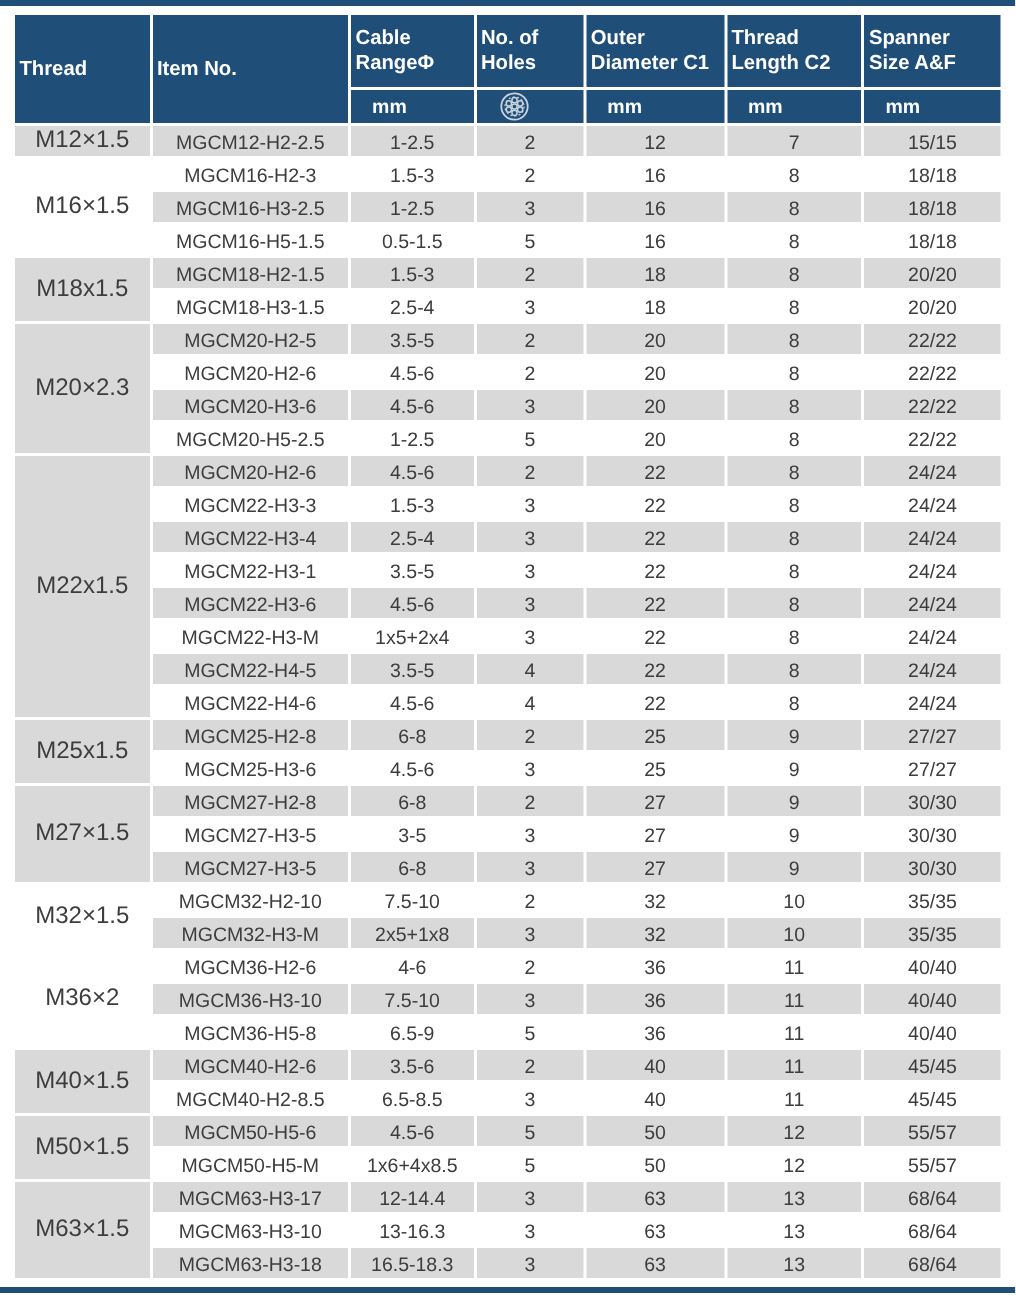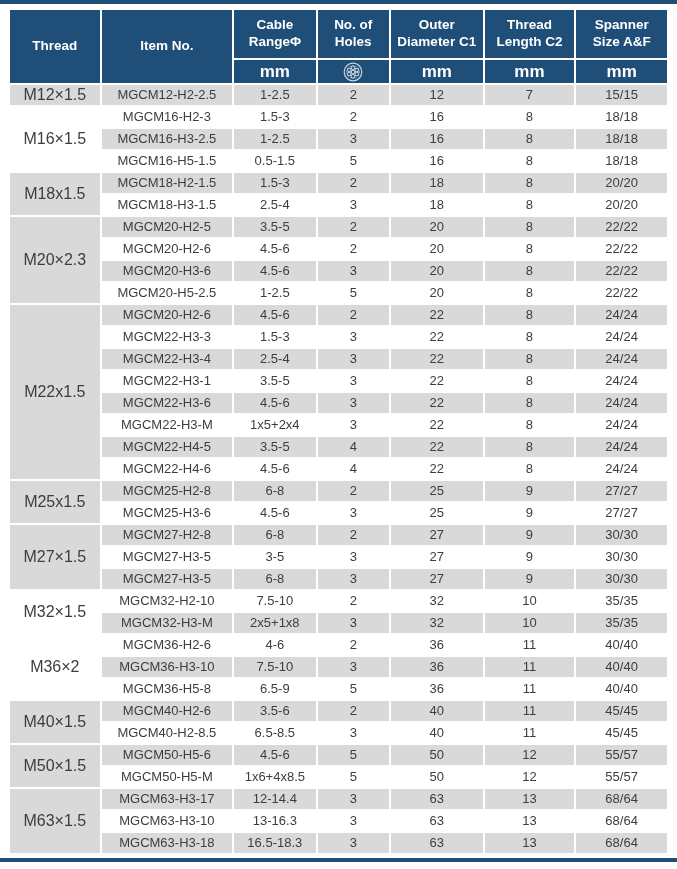--- a/index.html
+++ b/index.html
@@ -39,26 +39,26 @@
   col.c-outer    { width: 90px;  }
   col.c-length   { width: 88px;  }
   col.c-spanner  { width: 89px;  }
 
   thead th {
     background: #1f4e79;
     color: #ffffff;
     font-weight: bold;
     font-size: 13.5px;
     line-height: 1.25;
-    text-align: center;
+    text-align: left;
     vertical-align: middle;
     padding: 2px 3px;
   }
   thead tr.main th { height: 44px; }
-  thead tr.sub th  { height: 18px; font-size: 17px; padding: 0 3px; }
+  thead tr.sub th  { height: 18px; font-size: 13px; padding: 0 14px; }
 
   tbody td {
     height: 20px;
     font-size: 13px;
     color: #3d3d3d;
     text-align: center;
     vertical-align: middle;
     padding: 0 2px;
     white-space: nowrap;
     overflow: hidden;

